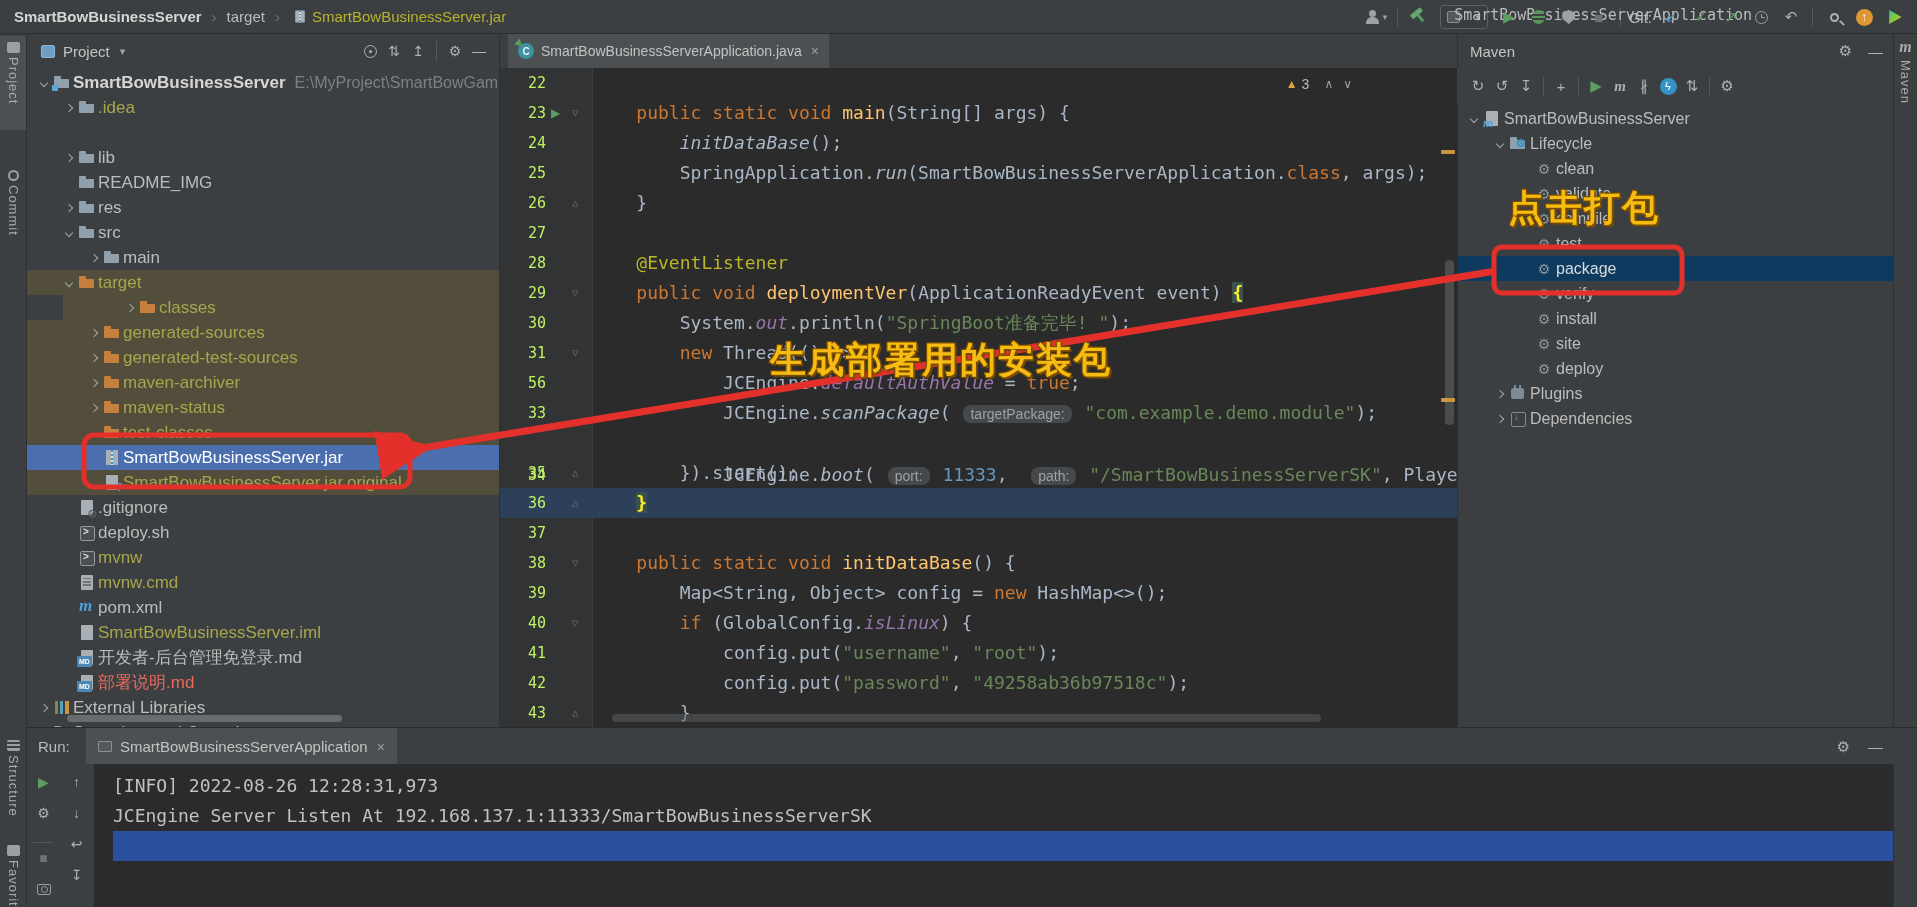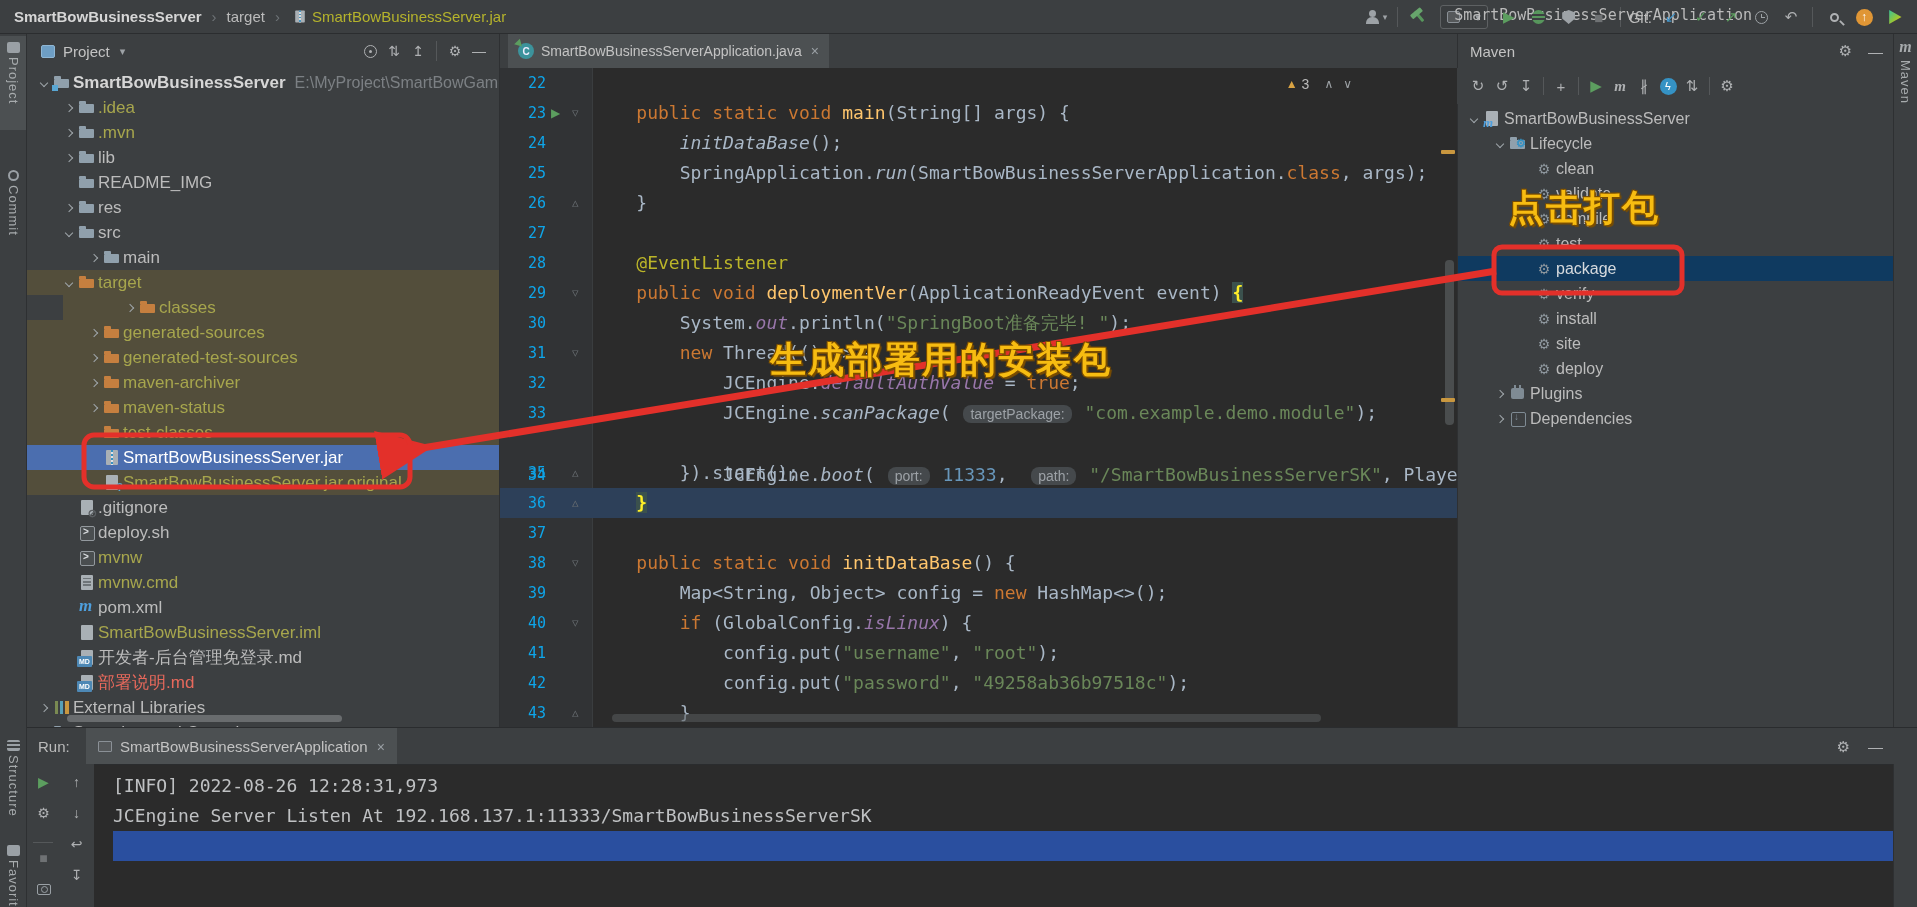--- a/index.html
+++ b/index.html
@@ -113,21 +113,21 @@
   .etab .classico{width:16px;height:16px;border-radius:50%;background:#3c939c;color:#eef;font-size:10px;font-weight:bold;
       display:flex;align-items:center;justify-content:center;position:relative;margin-right:7px;}
   .etab .classico::after{content:"";position:absolute;left:-2px;top:-3px;border-left:7px solid #5c9e5f;
       border-top:4px solid transparent;border-bottom:4px solid transparent;transform:rotate(45deg);}
   .etab .tname{color:#c3c3c3;font-size:14px;}
   .etab .tclose{color:#9aa0a5;margin-left:9px;font-size:14px;}
   .editor{left:499px;top:68px;width:958px;height:659px;background:#2b2b2b;overflow:hidden;border-left:1px solid #2e3032;}
   .gutterbg{position:absolute;left:0;top:0;width:93px;height:659px;background:#313335;border-right:1px solid #3a3d3f;}
   .eline{position:absolute;left:0;height:30px;width:100%;}
   .eline.cur{background:#2d4059;width:1035px;}
-  .gnum{position:absolute;left:0;width:46px;text-align:right;color:#0ea5e9;font-family:"DejaVu Sans Mono",monospace;
+  .gnum{position:absolute;left:0;width:46px;text-align:right;color:#bef264;font-family:"DejaVu Sans Mono",monospace;
         font-size:15px;line-height:30px;}
   .grun{position:absolute;left:51px;top:0;color:#5c9e5f;font-size:12px;line-height:30px;}
   .gfold{position:absolute;left:72px;top:0;color:#676c70;font-size:13px;line-height:30px;}
   .ctext{position:absolute;left:93px;top:0;white-space:pre;font-family:"DejaVu Sans Mono",monospace;
          font-size:18px;line-height:30px;color:#a9b7c6;}
   .ctext .k{color:#cc7832;}
   .ctext .m{color:#ffc66d;}
   .ctext .a{color:#bbb529;}
   .ctext .s{color:#6a8759;}
   .ctext .num{color:#6897bb;}
@@ -304,27 +304,20 @@
         <span class="lbl">SmartBowBusinessServer</span>
         <span class="path">E:\MyProject\SmartBowGame\</span>
       </div>
       <div class="trow tone-ex" style="top: 27px; padding-left: 33px;">
         <span class="chv r">
           <i></i>
         </span>
         <span class="ico folder"></span>
         <span class="lbl">.idea</span>
       </div>
-      <div class="trow tone-ex" style="top: 52px; padding-left: 33px;">
-        <span class="chv r">
-          <i></i>
-        </span>
-        <span class="ico folder"></span>
-        <span class="lbl">.mvn</span>
-      </div>
       <div class="trow" style="top: 77px; padding-left: 33px;">
         <span class="chv r">
           <i></i>
         </span>
         <span class="ico folder"></span>
         <span class="lbl">lib</span>
       </div>
       <div class="trow" style="top: 102px; padding-left: 33px;">
         <span class="chv none"></span>
         <span class="ico folder"></span>
@@ -520,21 +513,21 @@
         <div class="eline" style="top: 240px;">
           <span class="gnum">30</span>
           <span class="ctext"><span class="t">        System.</span><span class="f">out</span><span class="t">.println(</span><span class="s">"SpringBoot准备完毕! "</span><span class="t">);</span></span>
         </div>
         <div class="eline" style="top: 270px;">
           <span class="gnum">31</span>
           <span class="gfold">▿</span>
           <span class="ctext"><span class="t">        </span><span class="k">new</span><span class="t"> Thread(() -&gt; {</span></span>
         </div>
         <div class="eline" style="top: 300px;">
-          <span class="gnum">32</span>
+          <span class="gnum">56</span>
           <span class="ctext"><span class="t">            JCEngine.</span><span class="f">defaultAuthValue</span><span class="t"> = </span><span class="k">true</span><span class="t">;</span></span>
         </div>
         <div class="eline" style="top: 330px;">
           <span class="gnum">33</span>
           <span class="ctext"><span class="t">            JCEngine.</span><span class="i">scanPackage</span><span class="t">( </span><span class="h">targetPackage:</span><span class="t"> </span><span class="s">"com.example.demo.module"</span><span class="t">);</span></span>
         </div>
         <div class="eline" style="top: 360px; margin-top: 32px;">
           <span class="gnum">34</span>
           <span class="ctext"><span class="t">            JCEngine.</span><span class="i">boot</span><span class="t">( </span><span class="h">port:</span><span class="t"> </span><span class="num">11333</span><span class="t">,  </span><span class="h">path:</span><span class="t"> </span><span class="s">"/SmartBowBusinessServerSK"</span><span class="t">, Player.</span></span>
         </div>

